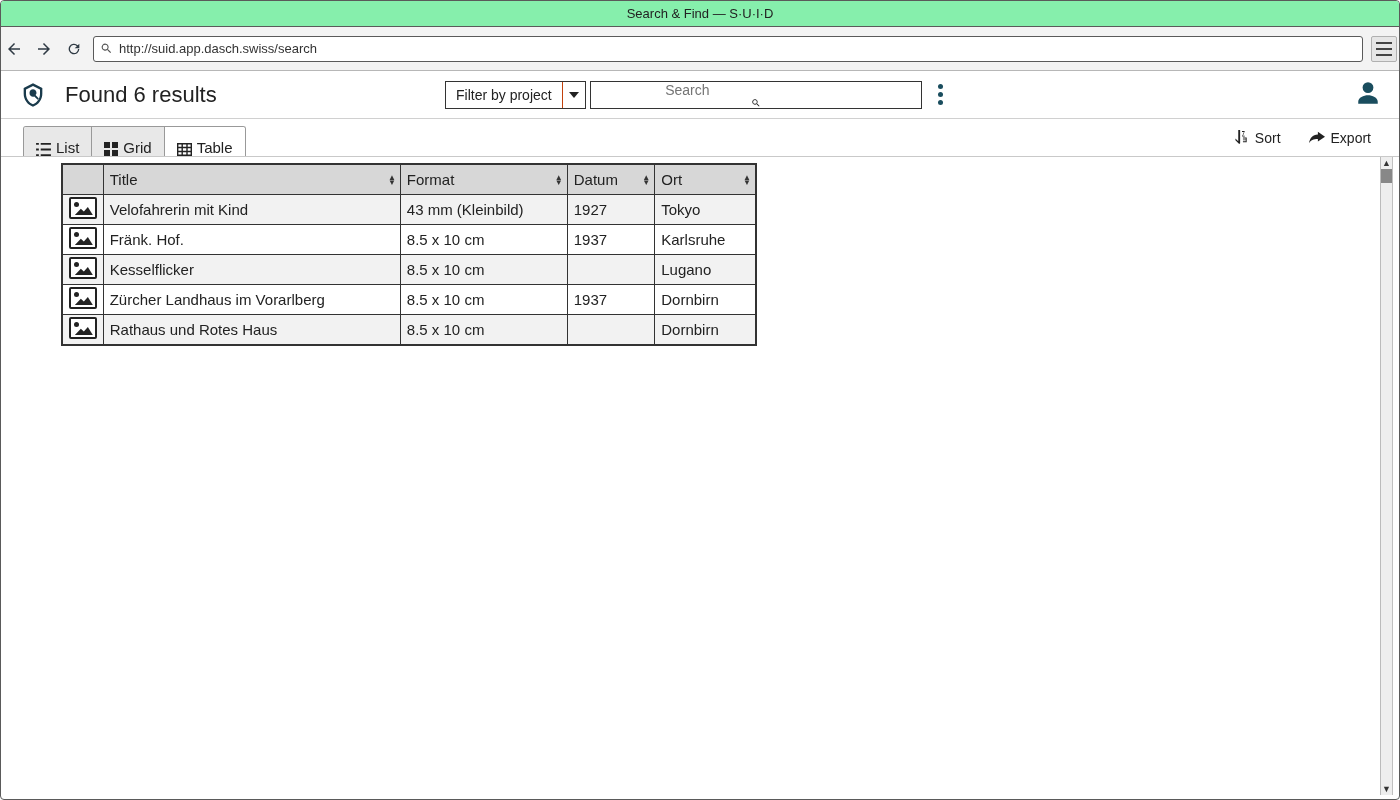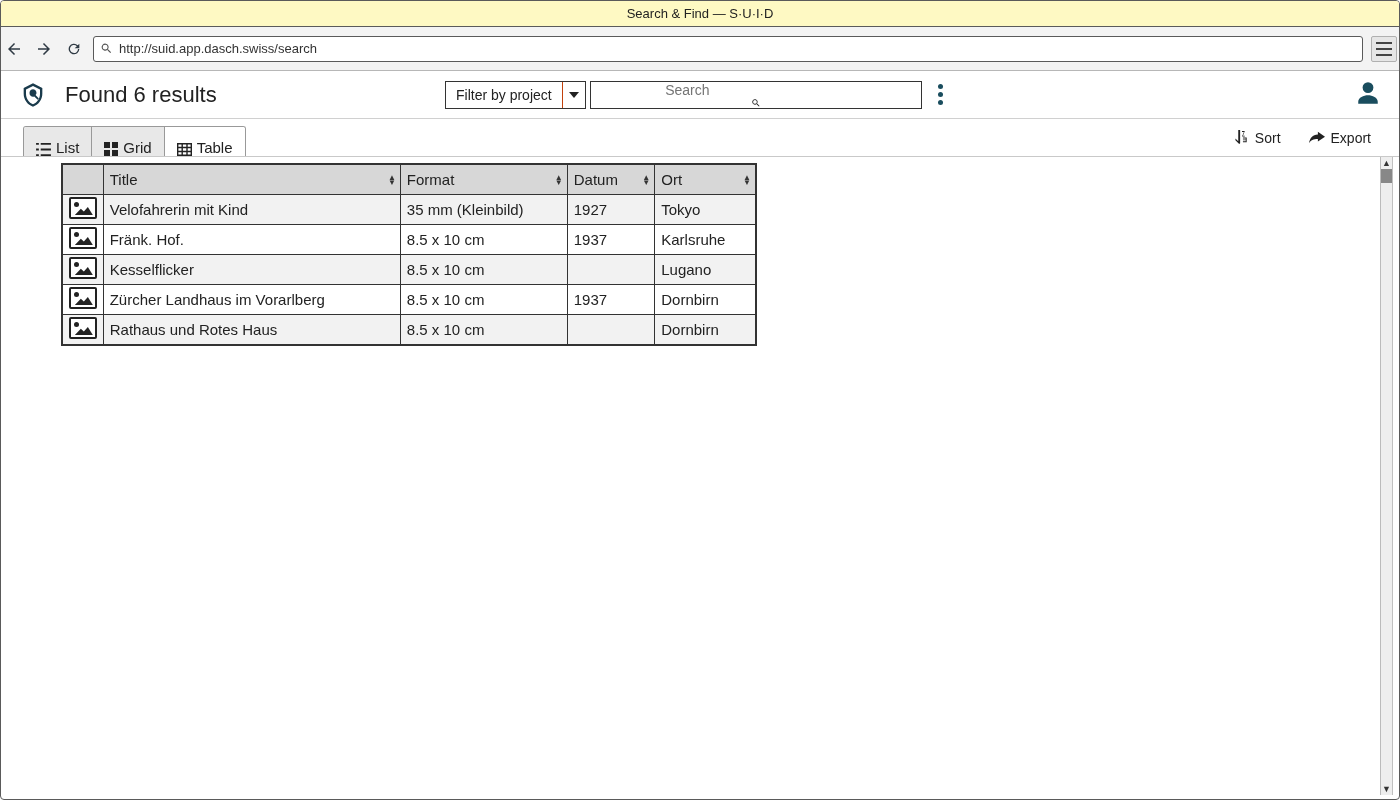--- a/index.html
+++ b/index.html
@@ -12,21 +12,21 @@
   height: 800px;
   overflow: hidden;
   border: 1px solid #5a5a5a;
   border-radius: 4px;
   position: relative;
 }
 
 
 .titlebar {
   height: 26px;
-  background: #fef9c3;
+  background: #86efac;
   border-bottom: 1px solid #5a5a5a;
   display: flex;
   align-items: center;
   justify-content: center;
   font-size: 13px;
   color: #222;
 }
 
 
 .browser-bar {
@@ -451,21 +451,21 @@
           <th>
             <span>Ort</span>
             <span class="sort">▲<br>▼</span>
           </th>
         </tr>
       </thead>
       <tbody id="tbody">
           <tr>
             <td class="icon-cell"><span class="img-thumb"></span></td>
             <td>Velofahrerin mit Kind</td>
-            <td>35 mm (Kleinbild)</td>
+            <td>43 mm (Kleinbild)</td>
             <td>1927</td>
             <td>Tokyo</td>
           </tr>
           <tr>
             <td class="icon-cell"><span class="img-thumb"></span></td>
             <td>Fränk. Hof.</td>
             <td>8.5 x 10 cm</td>
             <td>1937</td>
             <td>Karlsruhe</td>
           </tr>

